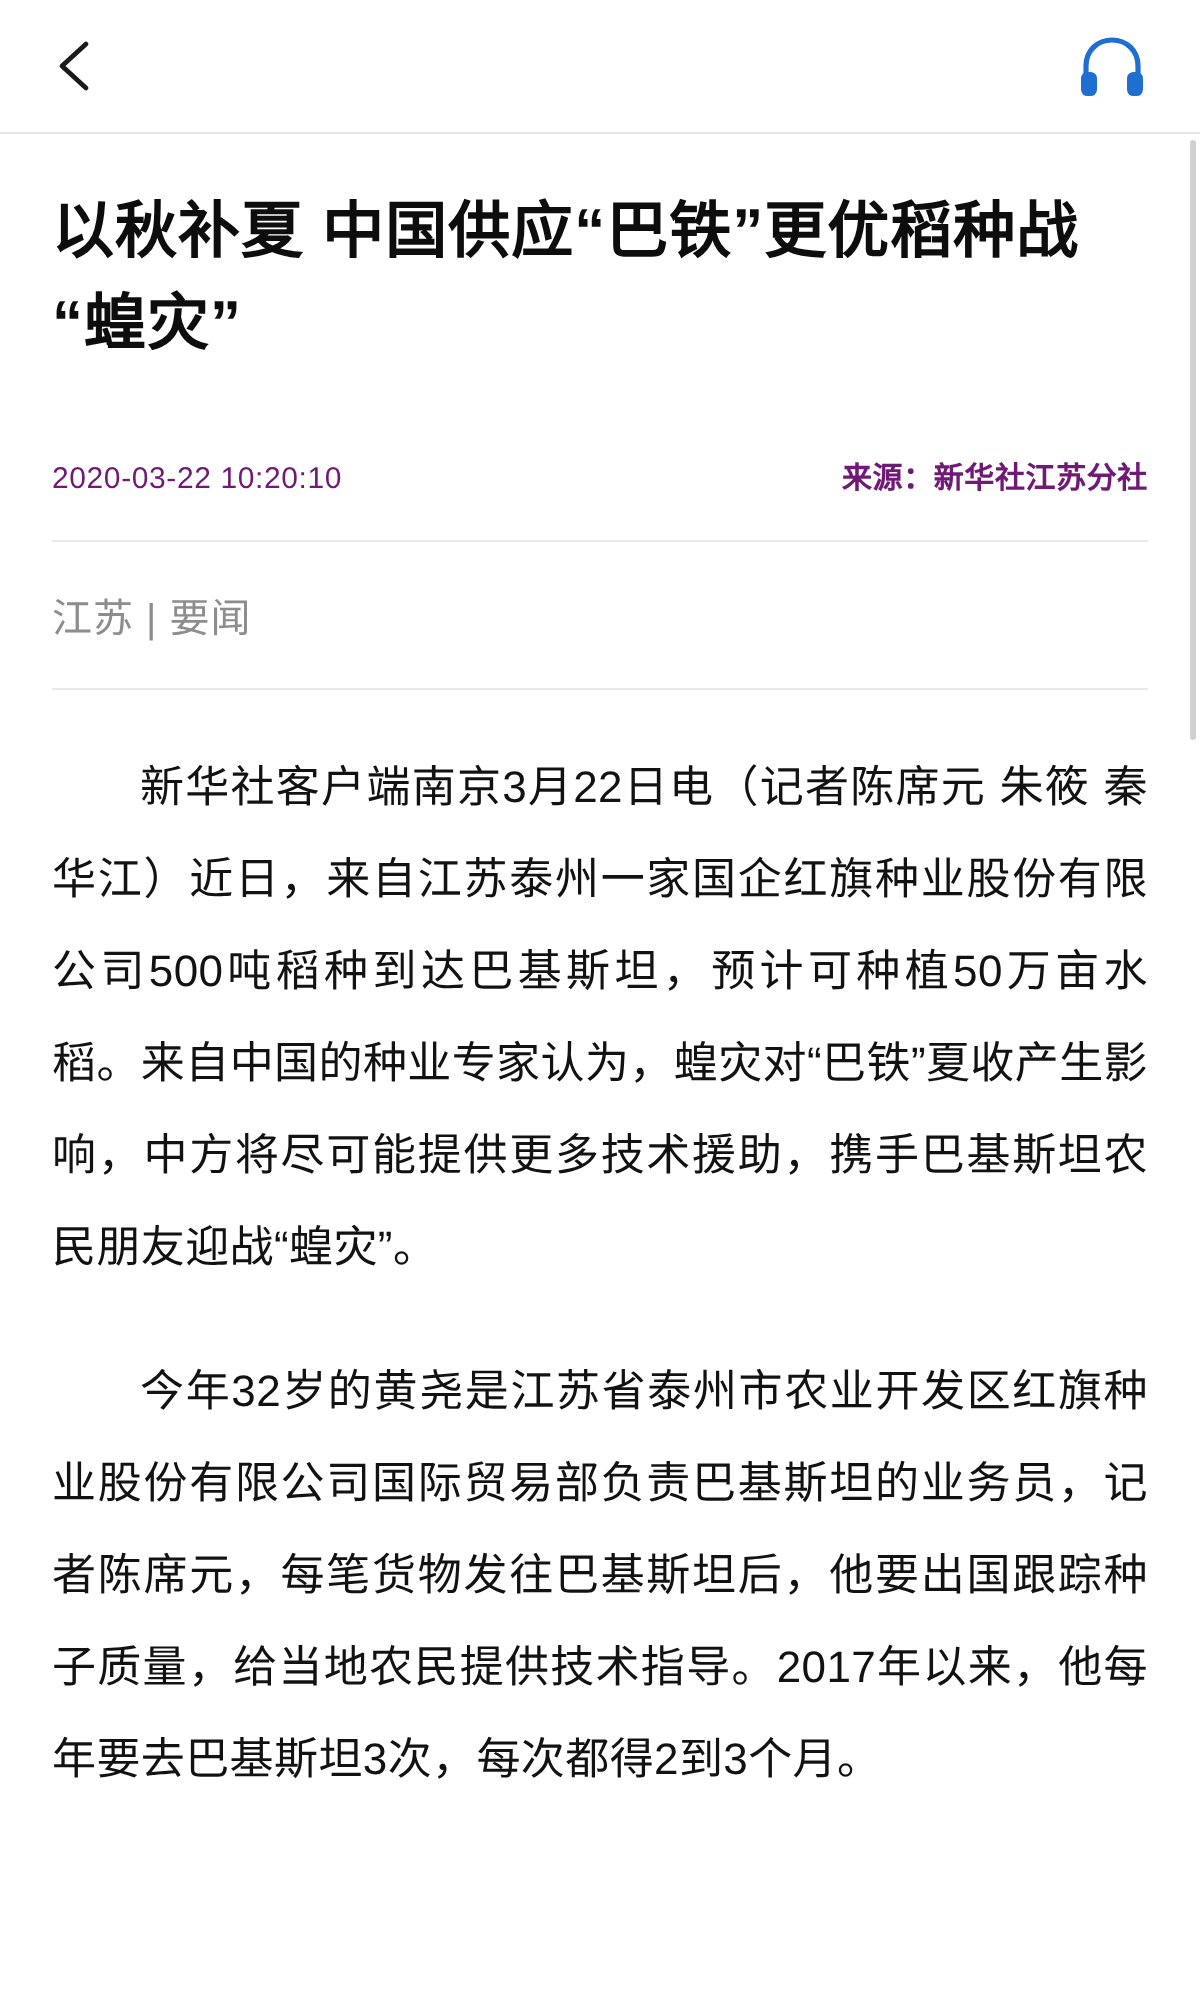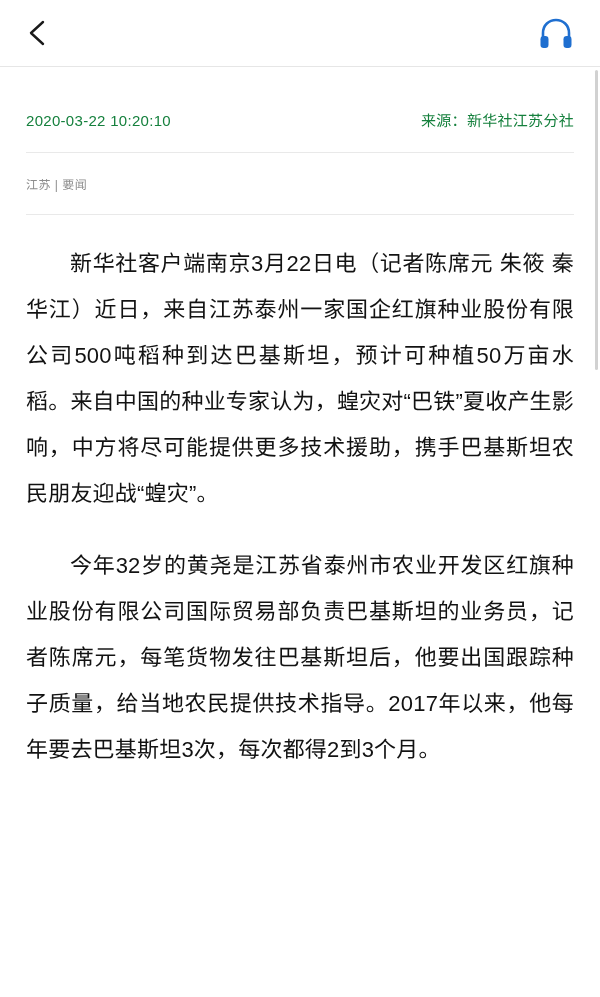--- a/index.html
+++ b/index.html
@@ -65,35 +65,35 @@
     color: #0d0d0d;
     font-family: "Liberation Sans", "DejaVu Sans", sans-serif;
   }
 
   .meta-row {
     display: flex;
     align-items: baseline;
     justify-content: space-between;
     margin-top: 42px;
     font-size: 15px;
-    color: #15803d;
+    color: #701a75;
     letter-spacing: 0.3px;
   }
   .meta-date { white-space: nowrap; }
-  .meta-source { white-space: nowrap; }
+  .meta-source { white-space: nowrap; font-weight: bold; }
 
   .meta-rule {
     height: 1px;
     background: #e9e9e9;
     margin: 22px 0 0 0;
   }
 
   .tags {
     margin-top: 22px;
-    font-size: 12px;
+    font-size: 20px;
     color: #8d8d8d;
     letter-spacing: 0.5px;
   }
 
   .tags-rule {
     height: 1px;
     background: #e9e9e9;
     margin-top: 22px;
   }
 
@@ -140,20 +140,21 @@
         <rect x="26.5" y="21" width="8" height="12" rx="3.2" fill="#1f6fd0"></rect>
         <polyline points="15,27 17,22 19,31 21,25 23,27" fill="none" stroke="#ffffff" stroke-width="1.5" stroke-linecap="round" stroke-linejoin="round"></polyline>
       </svg>
     </span>
   </div>
 </div>
 <div class="top-rule"></div>
 
 <div class="article">
 
+  <h1 class="headline">以秋补夏 中国供应“巴铁”更优稻种战“蝗灾”</h1>
 
   <div class="meta-row">
     <span class="meta-date">2020-03-22 10:20:10</span>
     <span class="meta-source">来源：新华社江苏分社</span>
   </div>
 
   <div class="meta-rule"></div>
 
   <div class="tags">江苏 | 要闻</div>
 

